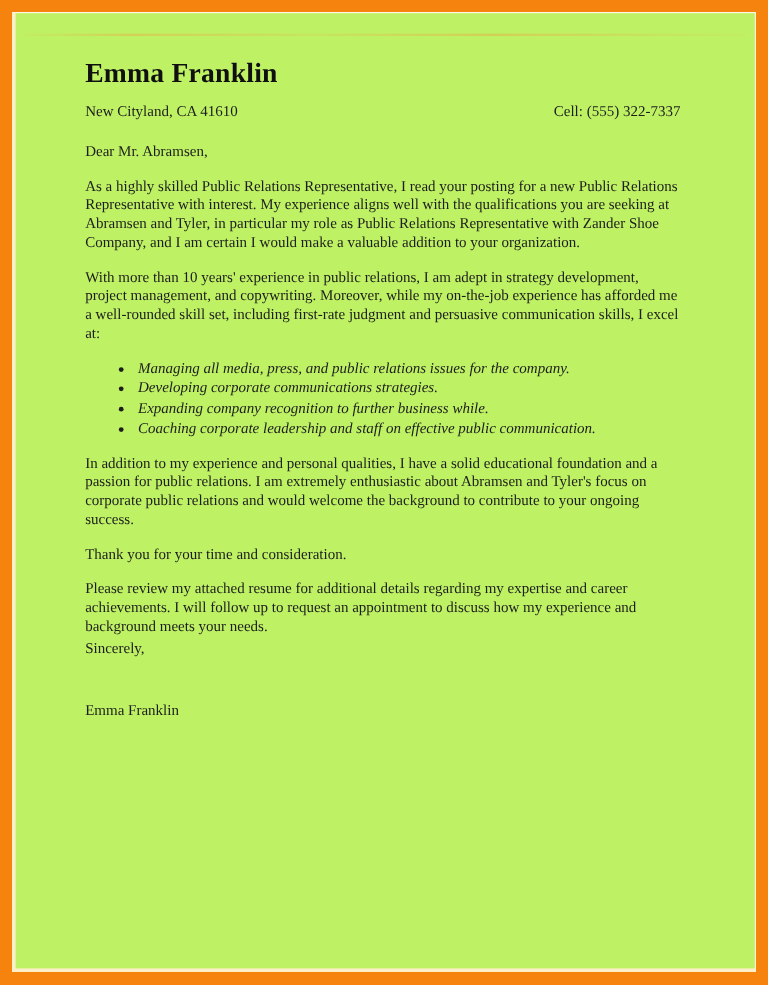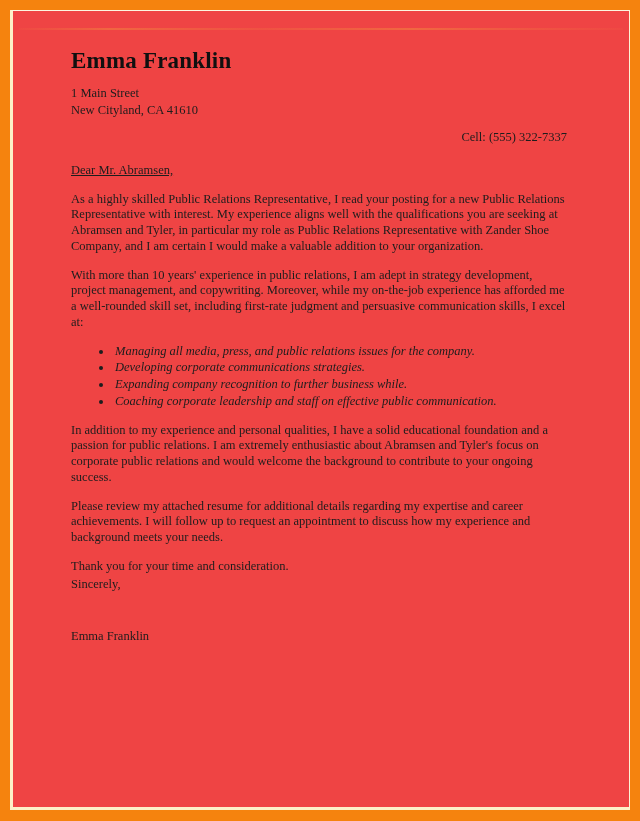--- a/index.html
+++ b/index.html
@@ -13,21 +13,21 @@
     background: #f5830e;
     font-family: "Liberation Serif", serif;
     overflow: hidden;
   }
   .paper {
     position: absolute;
     top: 10px;
     left: 10px;
     right: 10px;
     bottom: 11px;
-    background: #ef4444;
+    background: #bef264;
     border-left: 3px solid #fdf0c8;
     border-bottom: 3px solid #fdf0c8;
     border-right: 1px solid #fdf3d5;
     border-top: 1px solid #fdf6e0;
     box-sizing: border-box;
   }
   .scan-line {
     position: absolute;
     top: 17px;
     left: 6px;
@@ -55,25 +55,23 @@
     display: flex;
     justify-content: space-between;
     align-items: flex-start;
   }
   .address-block div,
   .contact-block div {
     line-height: 1.35;
   }
   .contact-block {
     text-align: right;
-    margin-top: 44px;
   }
   .salutation {
     margin: 17px 0 0 0;
-    text-decoration: underline;
   }
   .para {
     margin: 13px 0 0 0;
   }
   ul.bullet-list {
     margin: 13px 0 0 0;
     padding-left: 42px;
   }
   ul.bullet-list li {
     margin: 0 0 1px 0;
@@ -91,21 +89,20 @@
 <body>
 
 <div class="paper">
   <div class="scan-line"></div>
   <div class="content">
 
     <h1 class="sender-name">Emma Franklin</h1>
 
     <div class="header-row">
       <div class="address-block">
-        <div>1 Main Street</div>
         <div>New Cityland, CA 41610</div>
       </div>
       <div class="contact-block">
         <div>Cell: (555) 322-7337</div>
       </div>
     </div>
 
     <p class="salutation">Dear Mr. Abramsen,</p>
 
     <p class="para">As a highly skilled Public Relations Representative, I read your posting for a new Public Relations Representative with interest. My experience aligns well with the qualifications you are seeking at Abramsen and Tyler, in particular my role as Public Relations Representative with Zander Shoe Company, and I am certain I would make a valuable addition to your organization.</p>
@@ -114,22 +111,22 @@
 
     <ul class="bullet-list">
       <li>Managing all media, press, and public relations issues for the company.</li>
       <li>Developing corporate communications strategies.</li>
       <li>Expanding company recognition to further business while.</li>
       <li>Coaching corporate leadership and staff on effective public communication.</li>
     </ul>
 
     <p class="para">In addition to my experience and personal qualities, I have a solid educational foundation and a passion for public relations. I am extremely enthusiastic about Abramsen and Tyler's focus on corporate public relations and would welcome the background to contribute to your ongoing success.</p>
 
+    <p class="para">Thank you for your time and consideration.</p>
+
     <p class="para">Please review my attached resume for additional details regarding my expertise and career achievements. I will follow up to request an appointment to discuss how my experience and background meets your needs.</p>
-
-    <p class="para">Thank you for your time and consideration.</p>
 
     <p class="signoff">Sincerely,</p>
 
     <p class="signature">Emma Franklin</p>
 
   </div>
 </div>
 
 </body></html>

